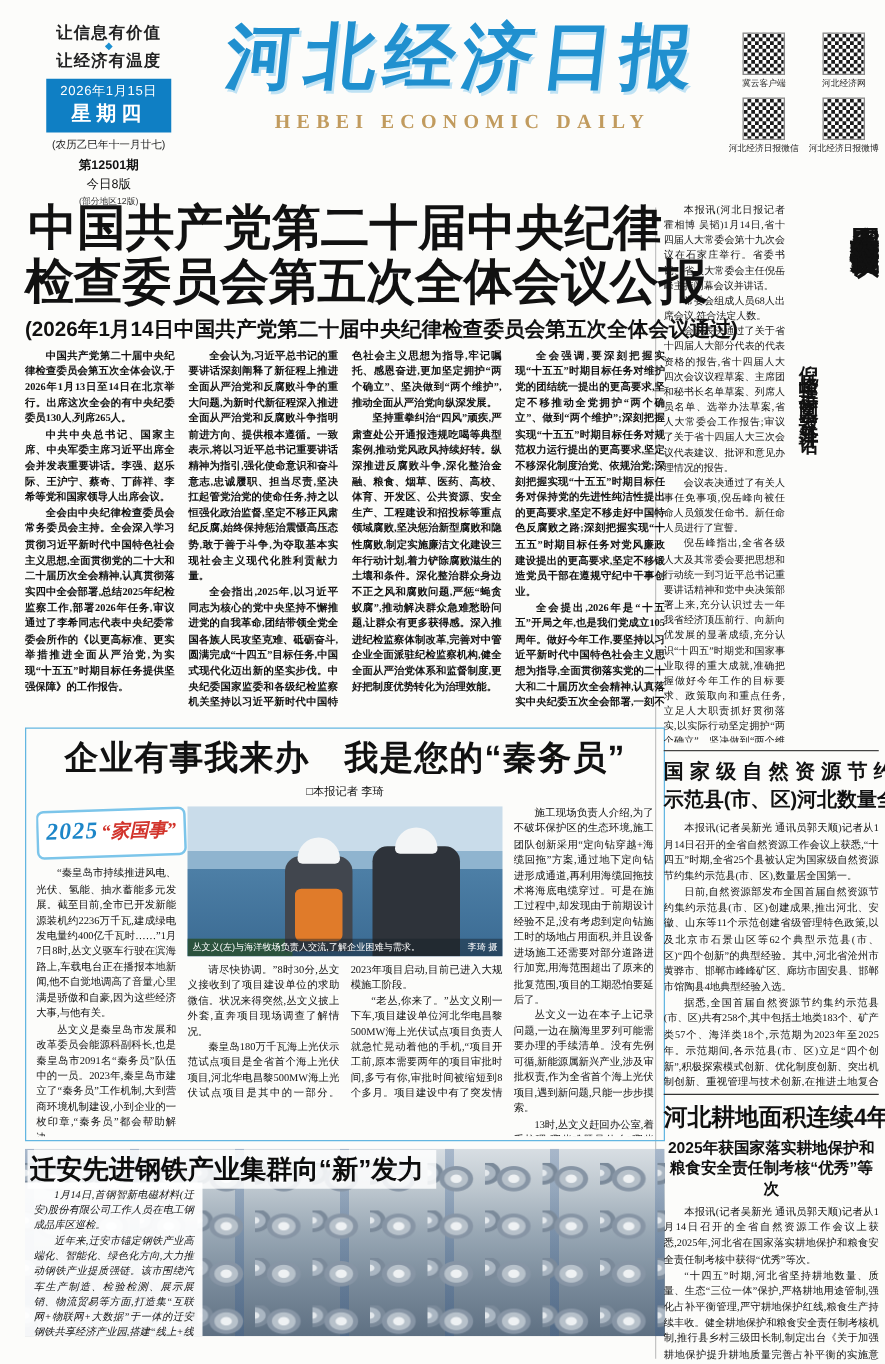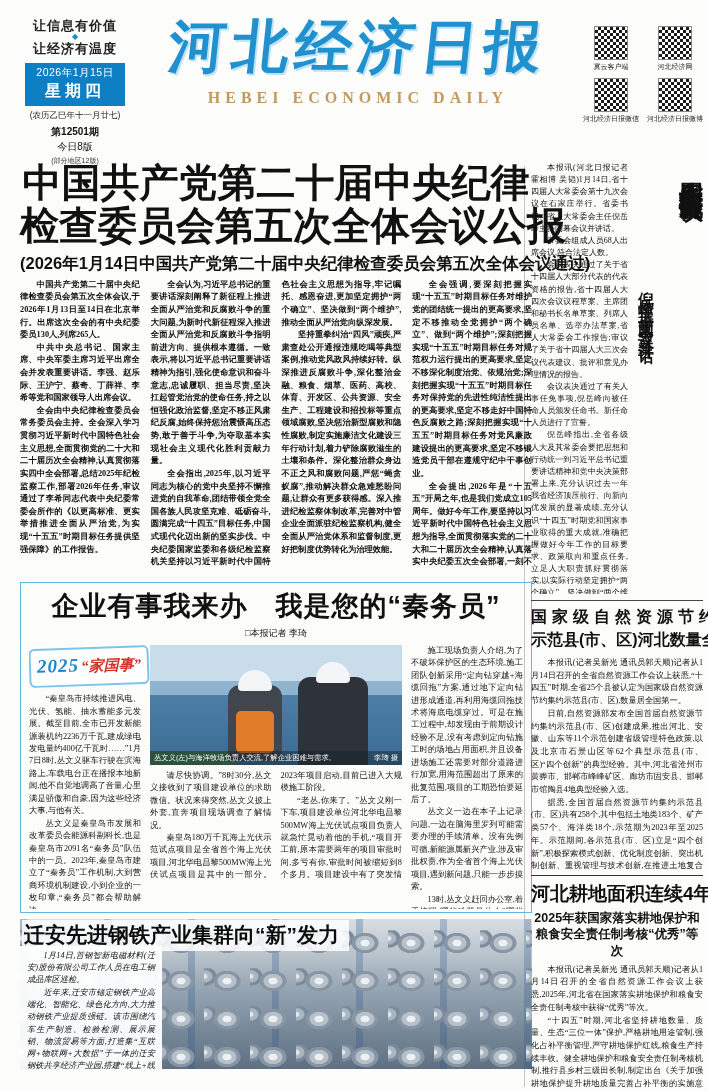--- a/index.html
+++ b/index.html
@@ -1,20 +1,20 @@
 <!DOCTYPE html>
 <html><head>
 <meta charset="utf-8">
 <style>
   html,body{margin:0;padding:0;}
   body{width:708px;height:1091px;position:relative;background:#fcfcfa;color:#111;
        font-family:"Liberation Sans","DejaVu Sans",sans-serif;overflow:hidden;}
   .serif{font-family:"Liberation Serif","DejaVu Serif",serif;}
   
-  .hdr{position:absolute;top:0;left:0;right:0;height:160px;}
+  .hdr{position:absolute;top:0;left:12px;right:0;height:160px;}
   .hdr-left{position:absolute;left:12px;top:18px;width:126px;text-align:center;}
   .slogan{font-size:13px;font-weight:bold;color:#222;letter-spacing:1px;line-height:1.25;}
   .slog-dot{color:#1b8fd0;font-size:8px;line-height:.8;}
   .datebox{margin:6px auto 4px;width:100px;background:#0f7fc4;color:#fff;padding:3px 0 4px;}
   .datebox .d1{font-size:10.5px;letter-spacing:.5px;}
   .datebox .d2{font-size:16px;font-weight:bold;letter-spacing:4px;margin-top:1px;}
   .lunar{font-size:8.5px;color:#222;margin-top:3px;}
   .issue{font-size:10px;font-weight:bold;margin-top:3px;}
   .pages{font-size:10px;margin-top:1px;}
   .note{font-size:7px;margin-top:2px;color:#333;}

